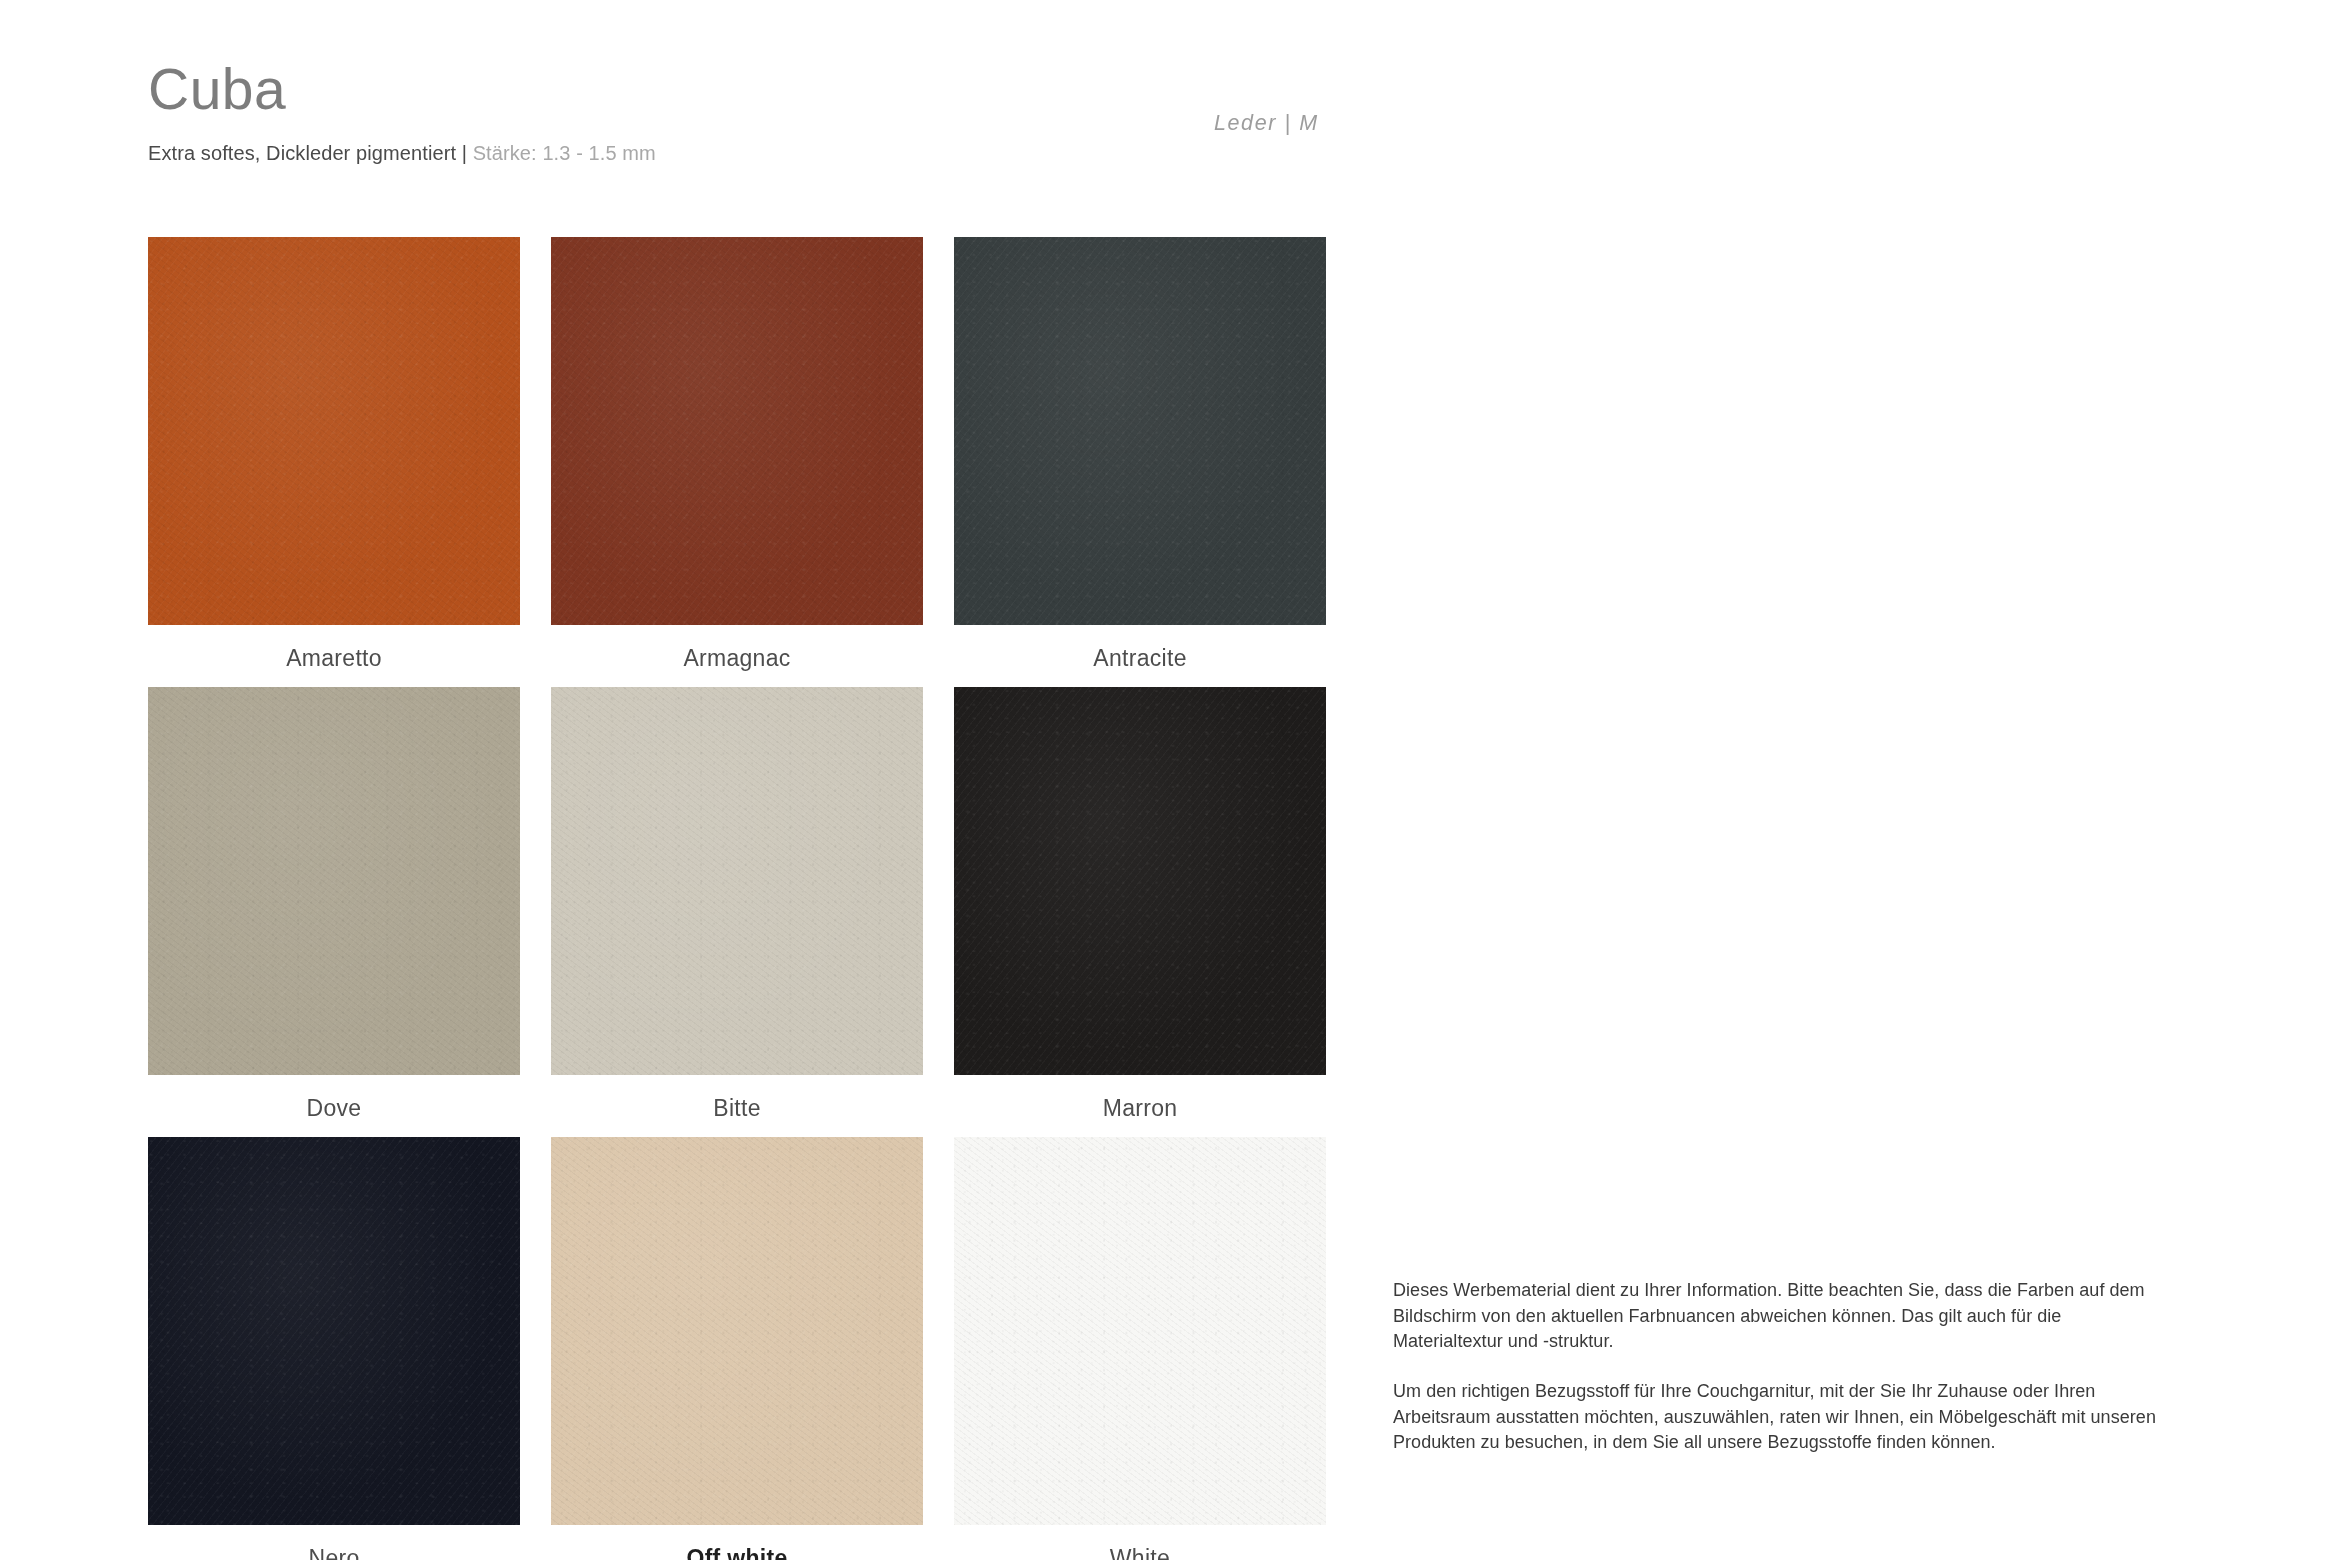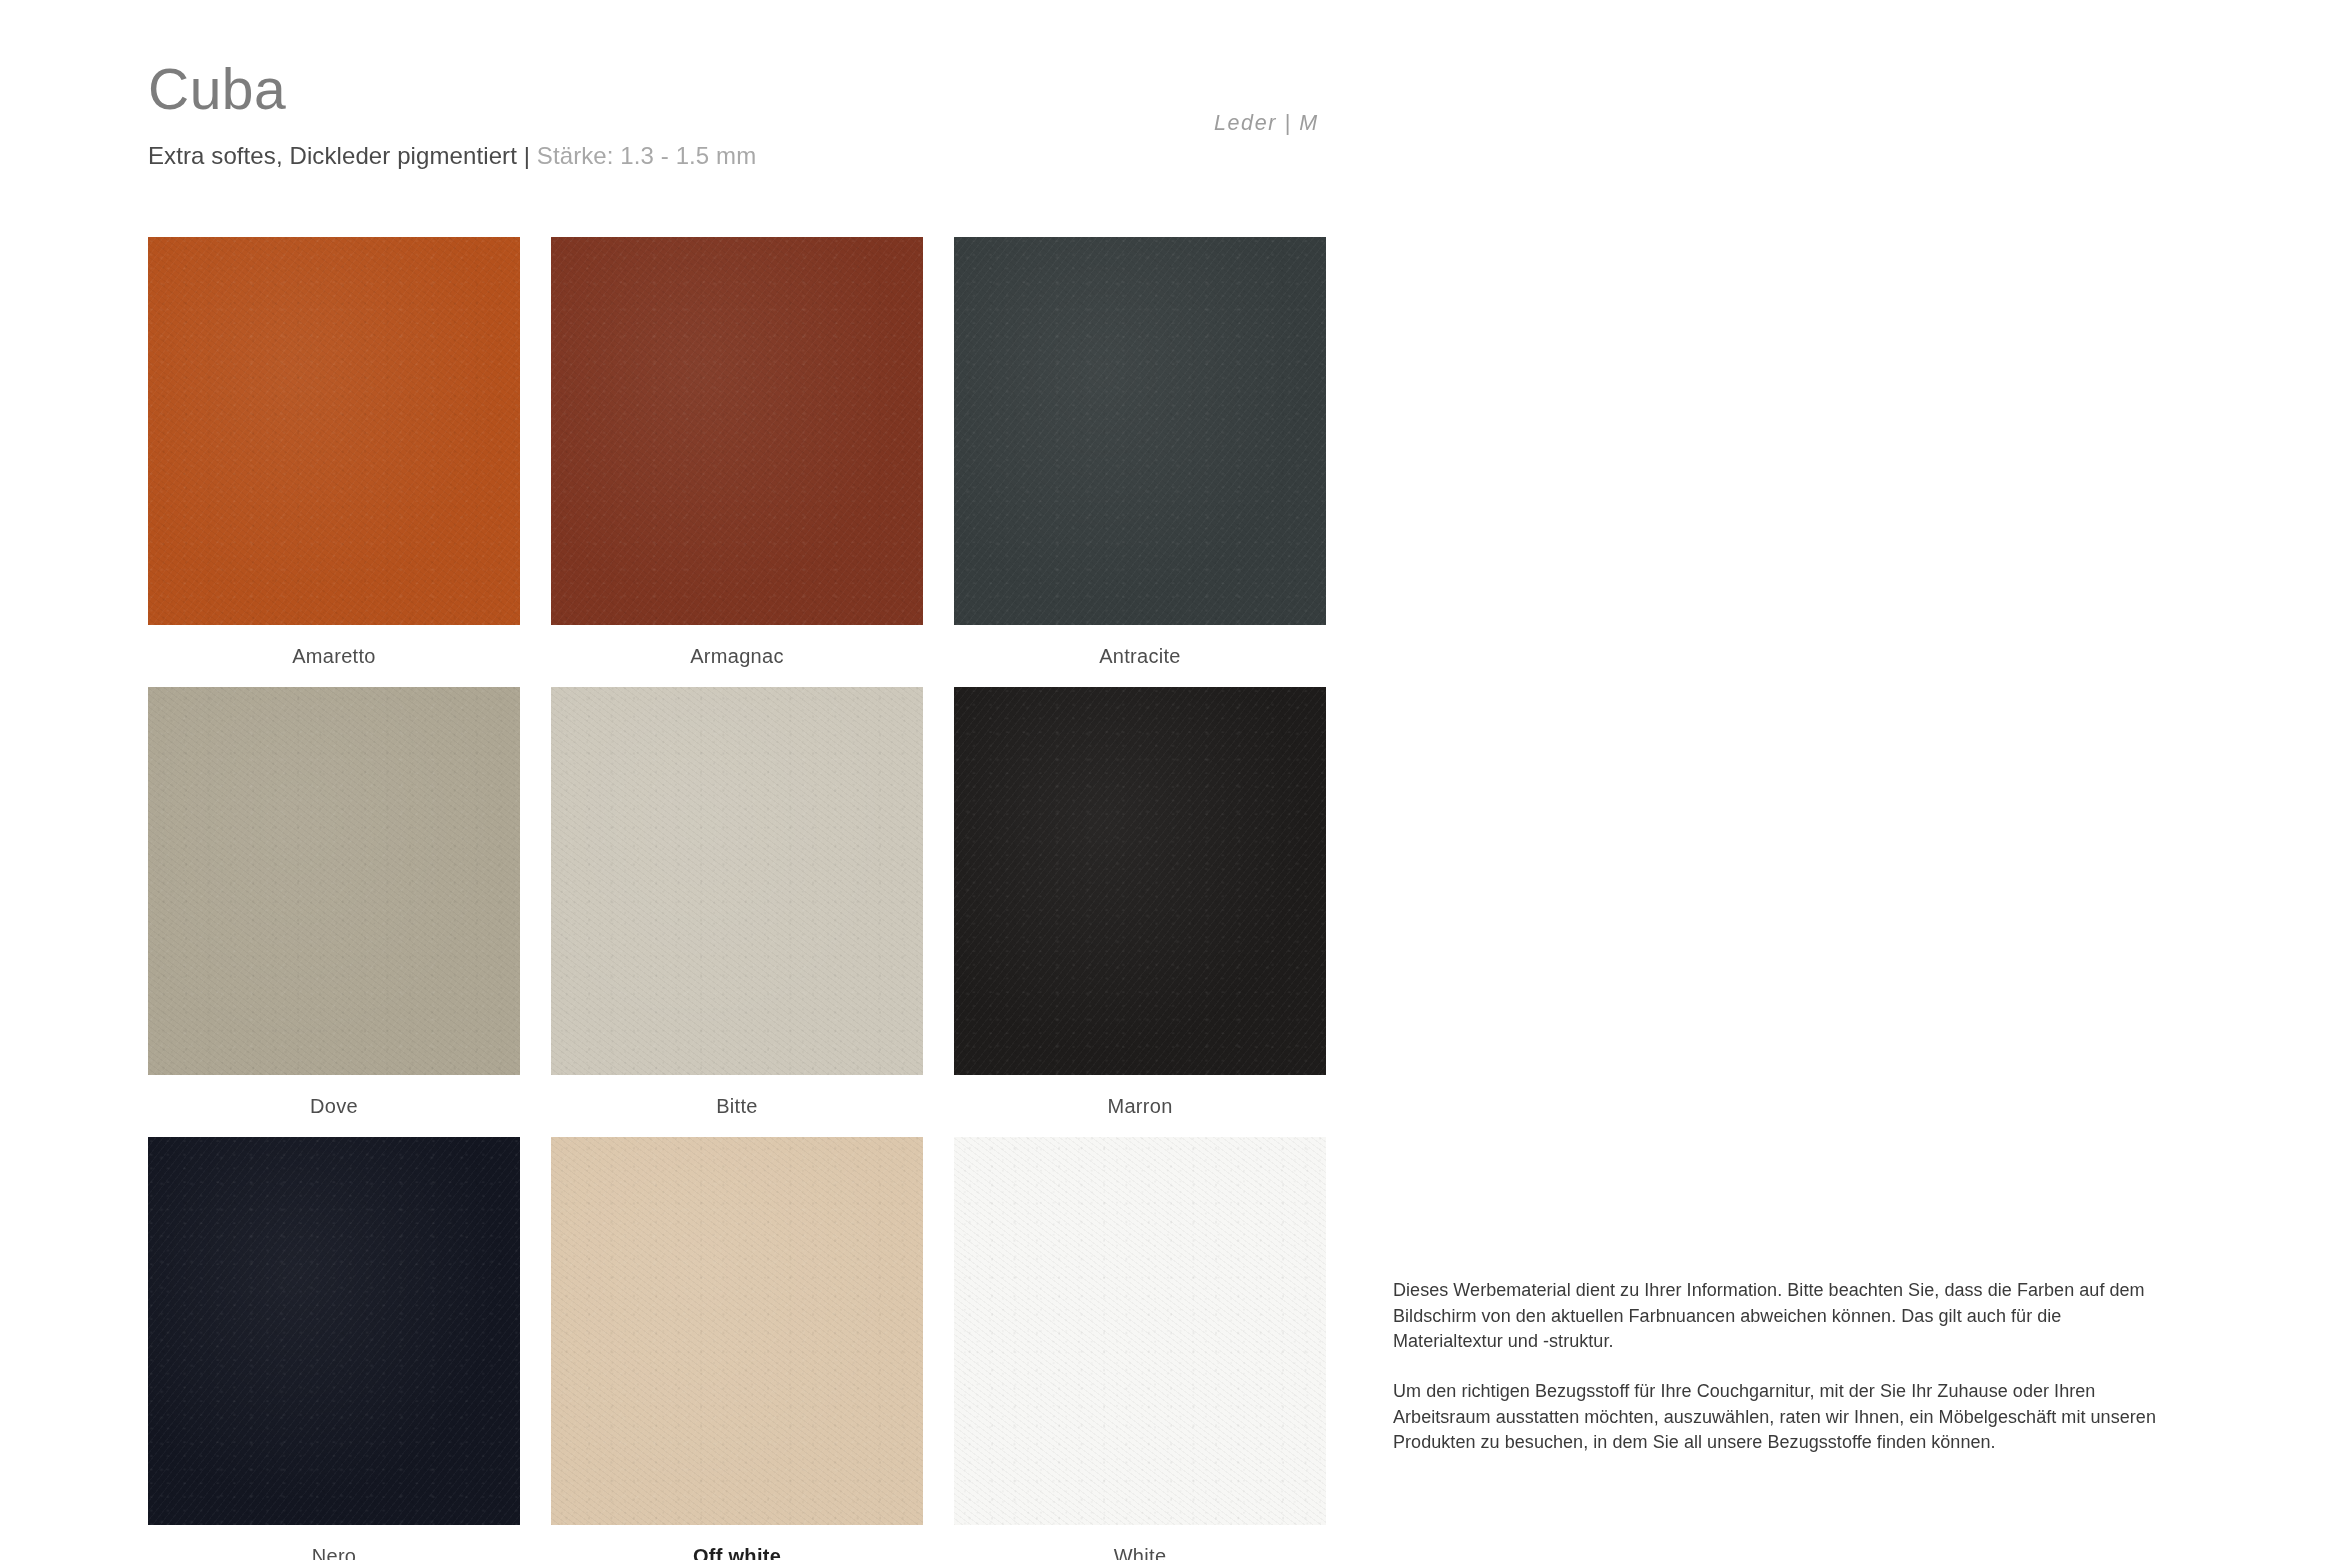--- a/index.html
+++ b/index.html
@@ -32,21 +32,21 @@
     font-size: 57px;
     font-weight: 400;
     color: #7d7d7d;
     letter-spacing: 0.5px;
     line-height: 1.05;
     font-family: "Liberation Sans", sans-serif;
   }
 
   .subtitle {
     margin-top: 22.4px;
-    font-size: 24px;
+    font-size: 20px;
     color: #4a4a4a;
     letter-spacing: 0.1px;
     white-space: nowrap;
   }
 
   .subtitle .thickness {
     color: #a8a8a8;
   }
 
   .category {
@@ -114,21 +114,21 @@
     background-image:
       repeating-linear-gradient(37deg, rgba(0,0,0,0.035) 0px, rgba(0,0,0,0.035) 1px, transparent 1px, transparent 4.9px),
       repeating-linear-gradient(-52deg, rgba(255,255,255,0.03) 0px, rgba(255,255,255,0.03) 1px, transparent 1px, transparent 5.9px),
       radial-gradient(ellipse at 40% 35%, rgba(255,255,255,0.05), transparent 65%);
     pointer-events: none;
   }
 
   .caption {
     width: 372px;
     text-align: center;
-    font-size: 20px;
+    font-size: 23px;
     color: #4d4d4d;
     padding-top: 19.5px;
     letter-spacing: 0.3px;
     height: 62px;
   }
 
   .caption.selected {
     font-weight: bold;
     color: #1f1f1f;
   }

